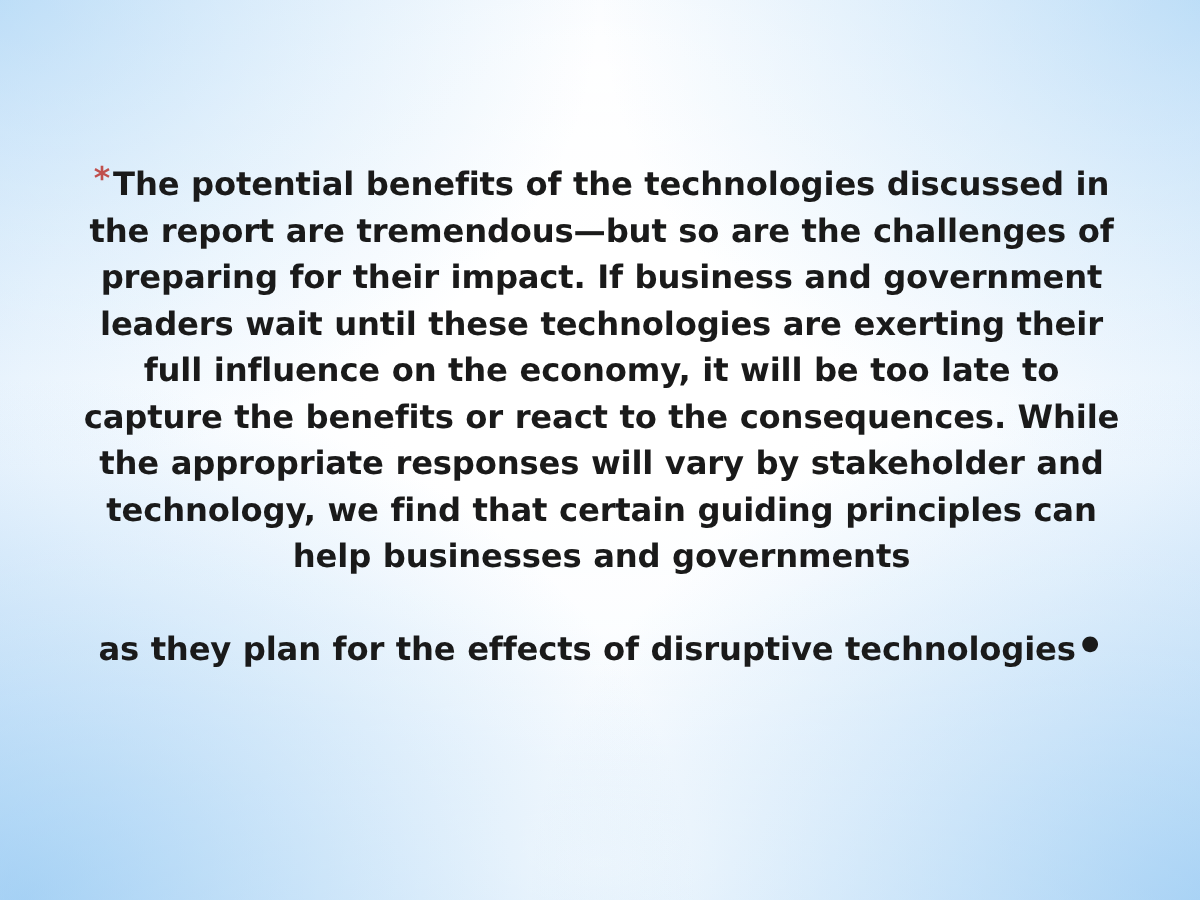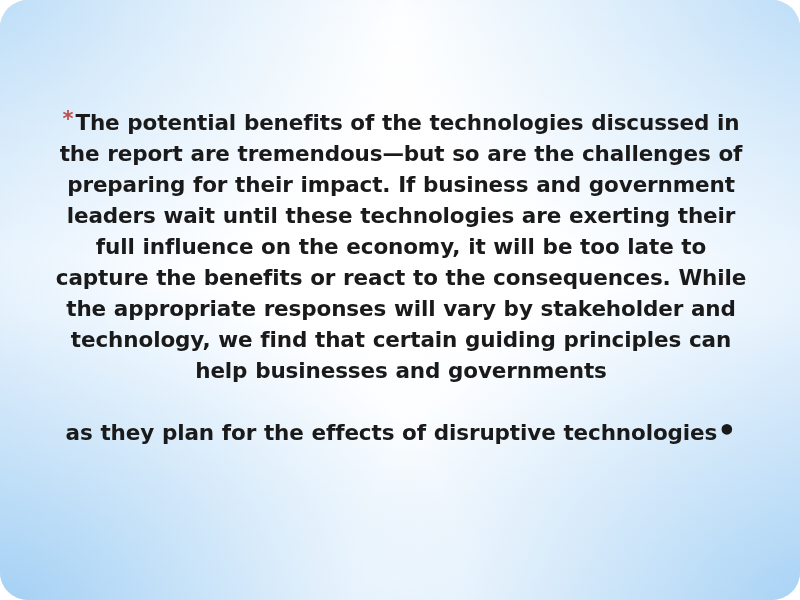--- a/index.html
+++ b/index.html
@@ -9,21 +9,20 @@
     background: #ffffff;
   }
 
   #slide {
     position: relative;
     width: 800px;
     height: 600px;
     overflow: hidden;
     background-color: #a9d4f5;
     font-family: "DejaVu Sans", sans-serif;
-    border-radius: 28px;
   }
 
   
   .bg-layer {
     position: absolute;
     inset: 0;
     pointer-events: none;
   }
 
   .bg-base {

